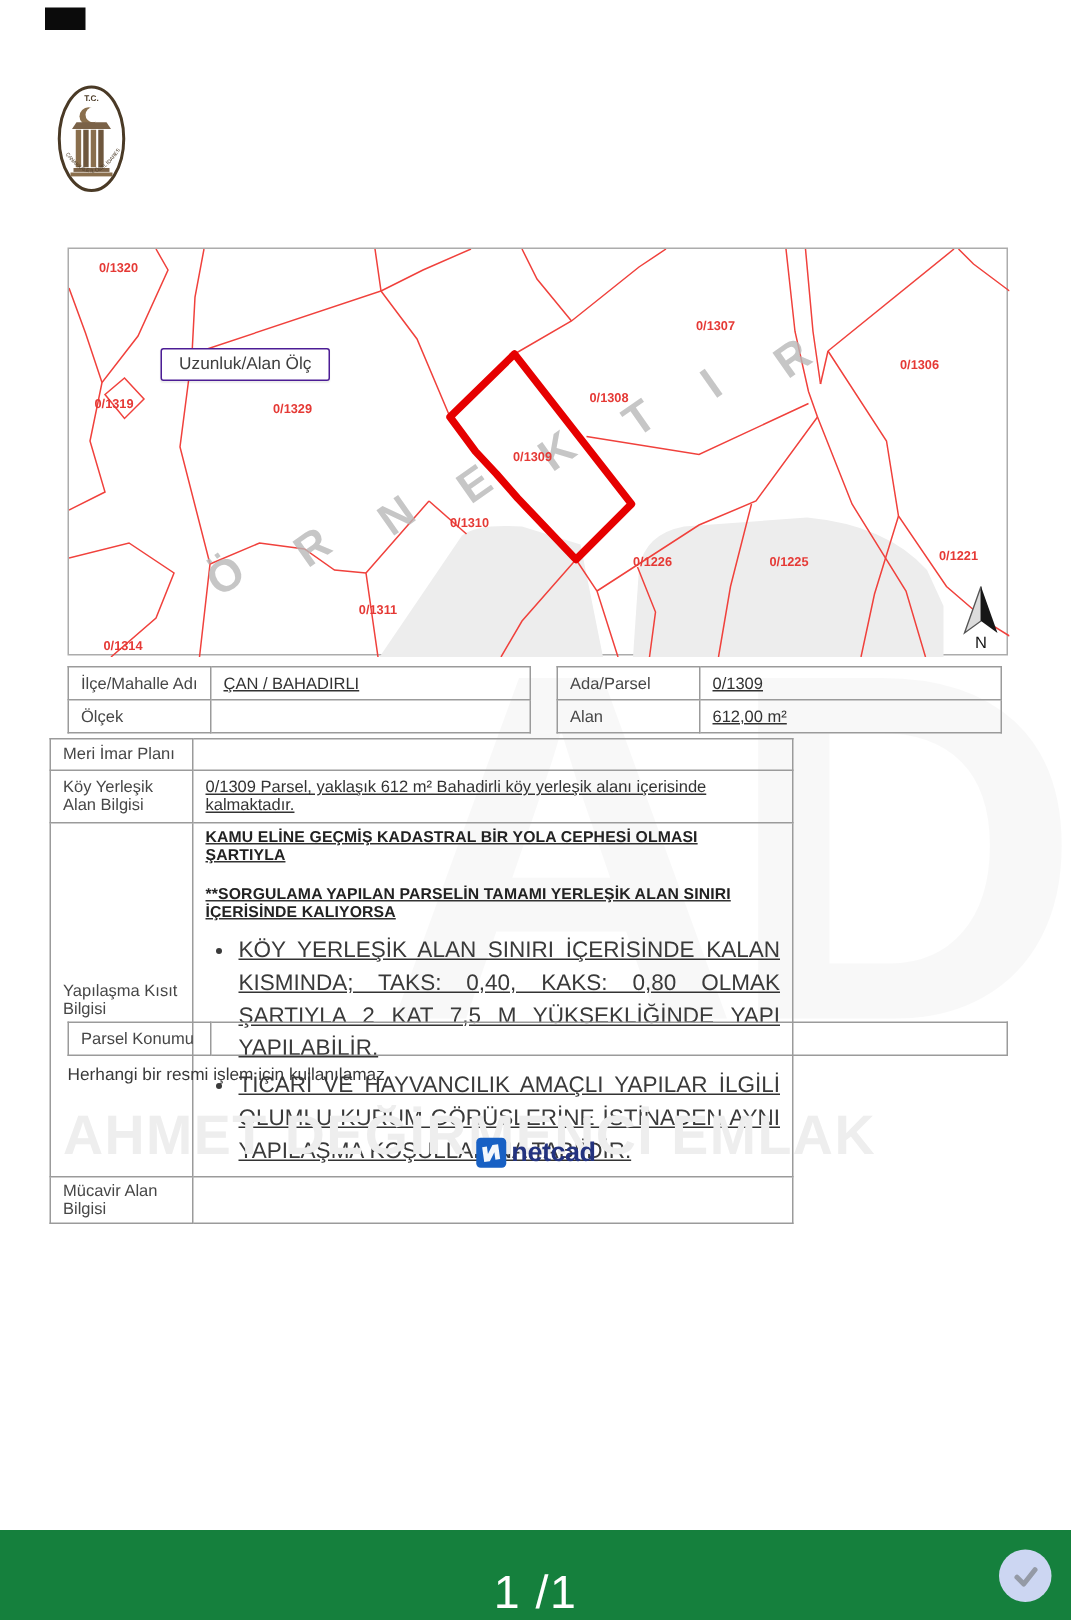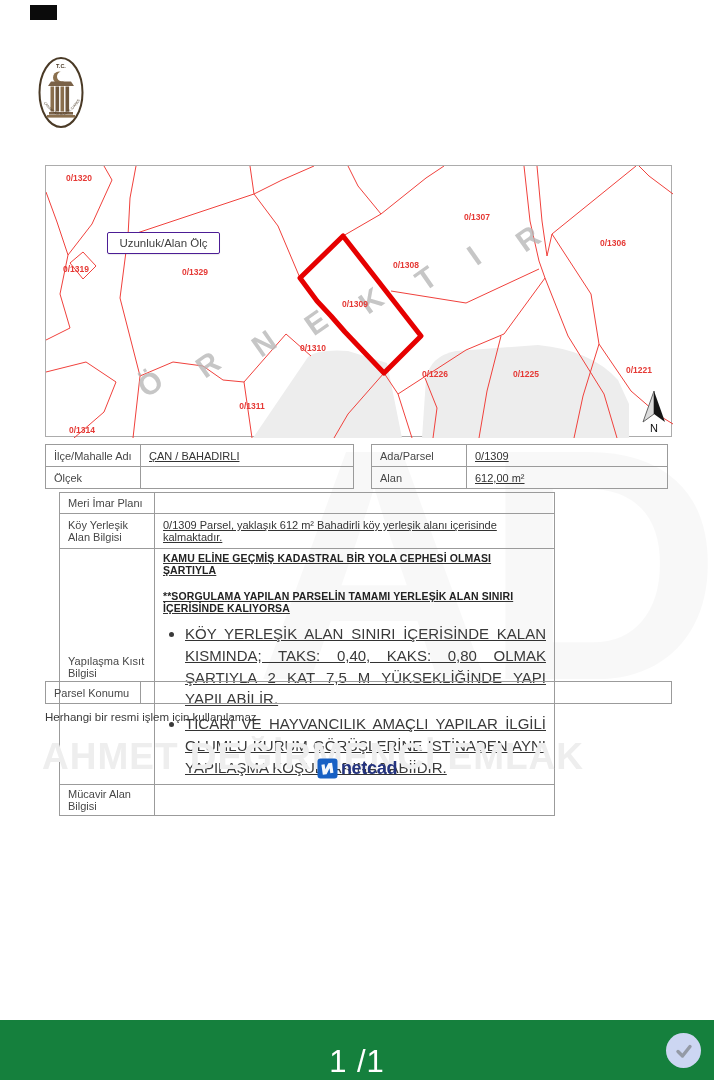--- a/index.html
+++ b/index.html
@@ -26,21 +26,21 @@
 
   
   .itable { position:absolute; border-collapse:collapse; table-layout:fixed; background:transparent; }
   .itable td { border:1px solid #9b9b9b; font-size:11px; color:#3d3d3d; padding:3px 8px; vertical-align:middle; background:transparent; }
   .itable { border:1px solid #828282; }
   .itable td.lbl { width:95px; color:#474747; }
   .itable td.val { color:#333;text-decoration:underline; }
   .t-loc  { left:45px; top:444px; width:309px; }
   .t-par  { left:371px; top:444px; width:297px; }
   .t-loc td, .t-par td { height:22px; }
-  .t-det  { left:59px; top:492px; width:496px; }
+  .t-det  { left:33px; top:492px; width:496px; }
   .t-det td.h21 { height:21px; }
   .t-det td.h35 { height:35px; }
   .t-kon  { left:45px; top:681px; width:627px; }
   .t-kon td { height:22px; }
   .cell-top { vertical-align:top; padding-top:5px; }
   .zon-cell { padding:8px 10px 10px 12px; }
   .zon-bold { font-size:10.5px; font-weight:700; color:#222; letter-spacing:.1px; }
   .zon-gap { height:14px; }
   .zon-list { margin:9px 0 0 22px; }
   .zon-list li { font-size:15px; color:#3a3a3a; margin-bottom:3px; text-align:justify; line-height:1.45; }

